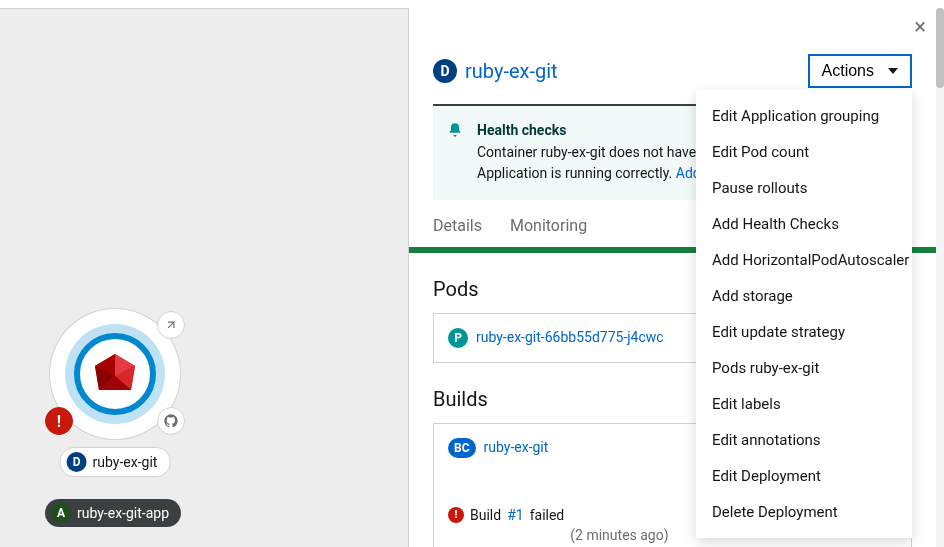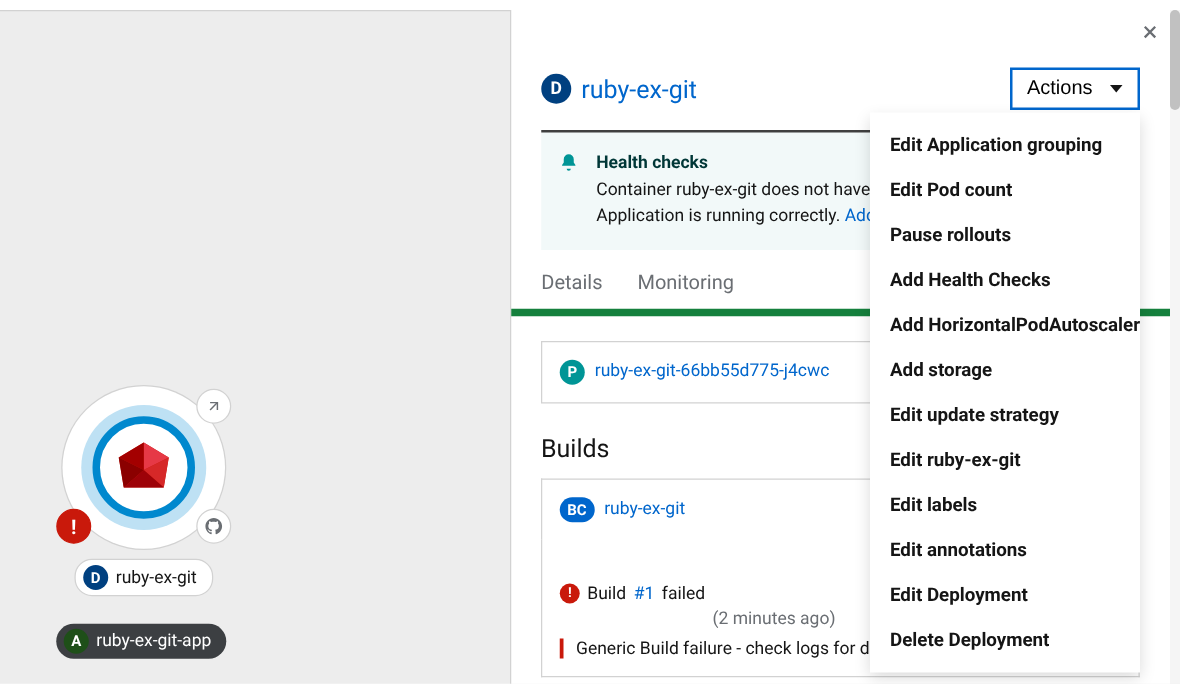--- a/index.html
+++ b/index.html
@@ -293,21 +293,20 @@
   background: #fff;
   box-shadow: 0 4px 12px rgba(0,0,0,0.15);
   z-index: 10;
   padding: 8px 0;
 }
 .actions-menu .item {
   padding: 9px 16px;
   font-size: 15px;
   cursor: pointer;
   white-space: nowrap;
-  font-weight: bold;
 }
 .scrollbar-track {
   position: absolute;
   right: 0;
   top: 8px;
   width: 8px;
   height: 539px;
   background: #f5f5f5;
 }
 .scrollbar-thumb {
@@ -394,20 +393,21 @@
       <span>Container ruby-ex-git does not have health checks to ensure your Application is running correctly. </span><a href="#">Add health checks</a>
     </div>
   </div>
 
   <div class="tabs">
     <div class="tab">Details</div>
     <div class="tab">Monitoring</div>
   </div>
 
   <div class="panel-body">
+    <div class="section-title">Pods</div>
     <div class="list-row">
       <span class="badge-p">P</span>
       <a href="#" style="max-width:230px;">ruby-ex-git-66bb55d775-j4cwc</a>
       <div class="row-status">
         <span class="err-icon">!</span>
         <span>CrashLoopBackOff</span>
       </div>
     </div>
 
     <div class="section-title">Builds</div>
@@ -429,21 +429,21 @@
 </div>
 
 <div class="actions-menu">
   <div class="item">Edit Application grouping</div>
   <div class="item">Edit Pod count</div>
   <div class="item">Pause rollouts</div>
   <div class="item">Add Health Checks</div>
   <div class="item">Add HorizontalPodAutoscaler</div>
   <div class="item">Add storage</div>
   <div class="item">Edit update strategy</div>
-  <div class="item">Edit ruby-ex-git</div>
+  <div class="item">Pods ruby-ex-git</div>
   <div class="item">Edit labels</div>
   <div class="item">Edit annotations</div>
   <div class="item">Edit Deployment</div>
   <div class="item">Delete Deployment</div>
 </div>
 
 <div class="scrollbar-track"></div>
 <div class="scrollbar-thumb"></div>
 
 </body></html>

